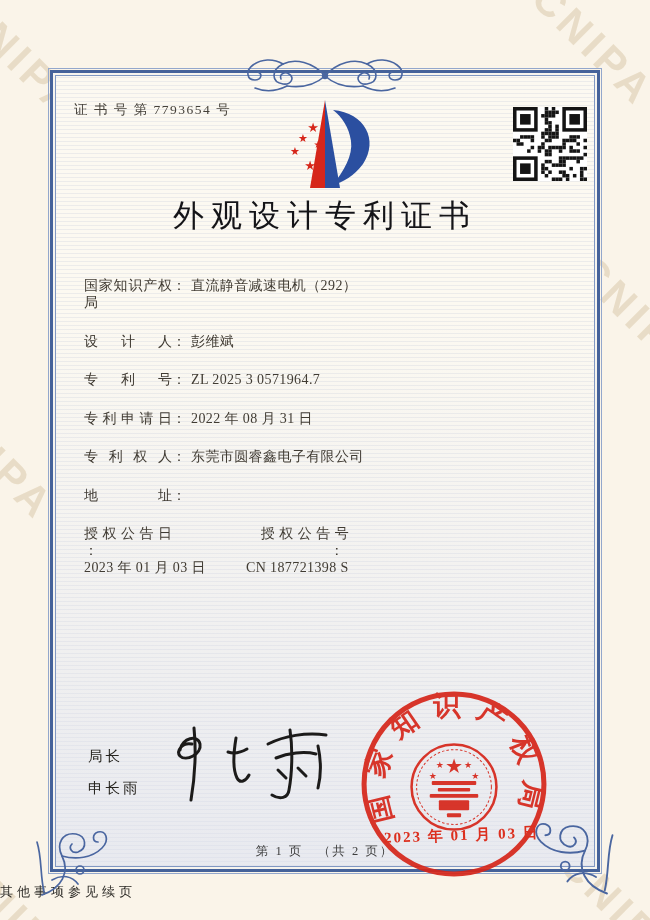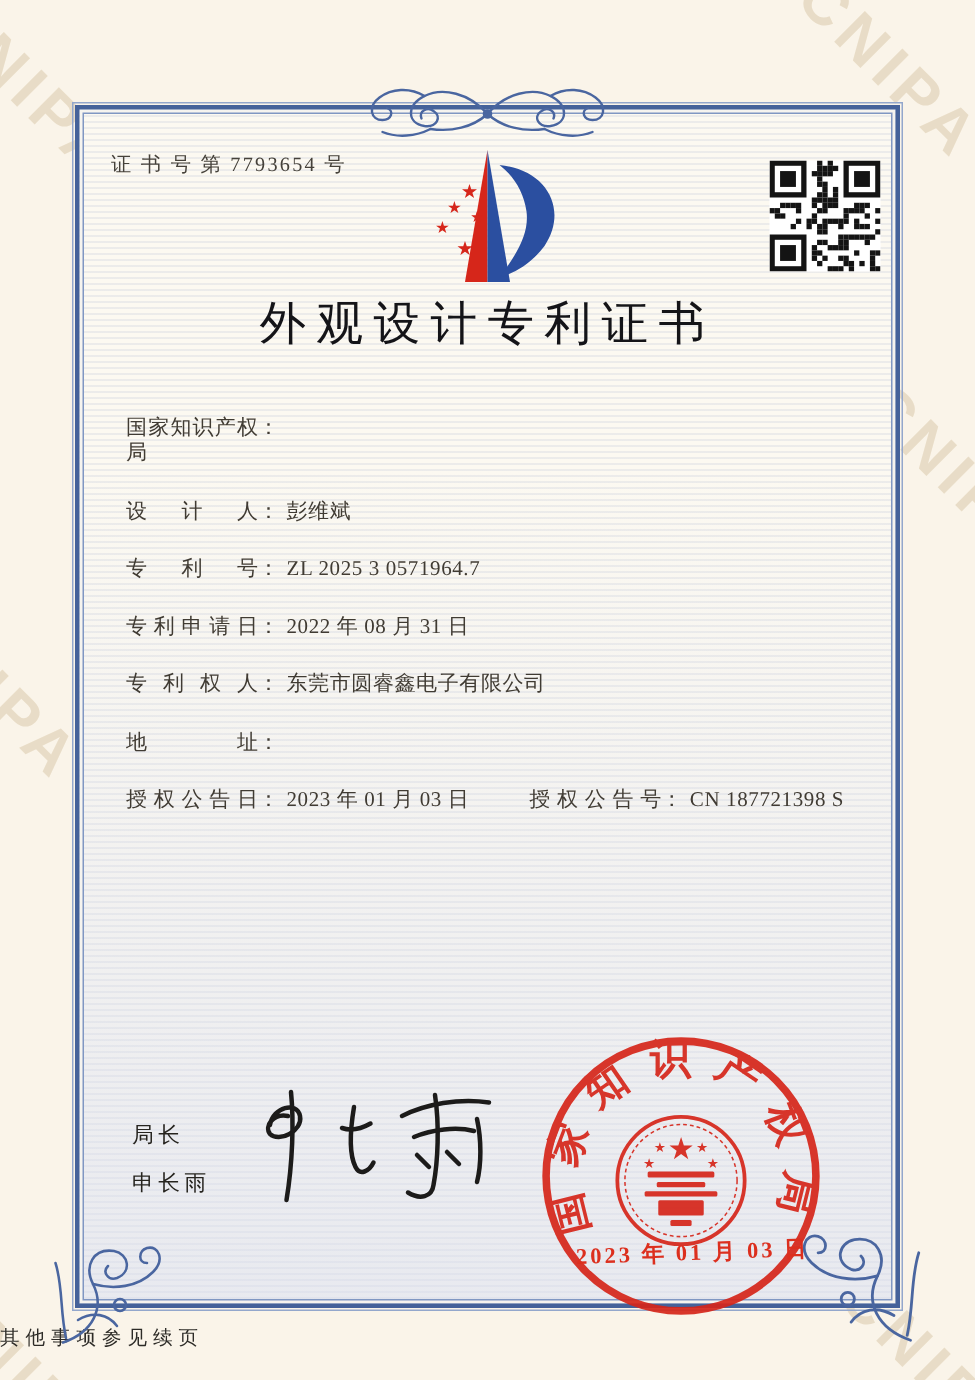--- a/index.html
+++ b/index.html
@@ -25,22 +25,22 @@
   .qr{position:absolute;left:513px;top:107px;width:74px;height:74px;background:#fff;}
   .title{position:absolute;top:195px;left:0;width:100%;text-align:center;
     font-size:31px;font-weight:normal;letter-spacing:7px;color:#141418;}
   
   .fields{position:absolute;left:84px;top:277px;width:492px;font-size:14px;color:#403b33;}
   .frow{display:flex;margin-bottom:21.5px;line-height:17px;align-items:baseline;}
   .flabel{display:inline-block;width:88px;flex:none;text-align:justify;text-align-last:justify;}
   .fcolon{flex:none;margin-right:5px;}
   .fvalue{letter-spacing:.4px;}
   .grant{display:flex;}
-  .gpair{display:flex;align-items:baseline;}
-  .gpair+.gpair{margin-left:40px;}
+  .gpair{display:flex;align-items:baseline;flex-direction:column;}
+  .gpair+.gpair{margin-left:40px;align-items:flex-end;}
   .paras{position:absolute;left:84px;top:539px;width:488px;font-size:13.5px;
     line-height:1.86;color:#4a443a;text-align:justify;}
   .paras p{margin:0;text-indent:2em;}
   .sign-title{position:absolute;left:88px;top:747px;font-size:14.5px;letter-spacing:3px;color:#26241f;text-align:right;}
   .sign-name{position:absolute;left:88px;top:779px;font-size:14.5px;letter-spacing:3px;color:#26241f;}
   .handwriting{position:absolute;left:150px;top:718px;z-index:2;}
   .seal{position:absolute;left:358px;top:688px;width:192px;height:192px;opacity:.92;z-index:4;}
   .seal-date{position:absolute;left:384px;top:826px;z-index:5;font-size:15px;font-weight:bold;
     color:#dc2f1e;letter-spacing:2px;transform:rotate(-2deg);}
   .page-ind{position:absolute;top:843px;left:0;width:100%;text-align:center;
@@ -231,20 +231,21 @@
         <rect x="70.47619047619048" y="70.47619047619048" width="3.5238095238095237" height="3.5238095238095237" fill="#141414"></rect>
       </svg>
   </div>
 
   <div class="title">外观设计专利证书</div>
 
   <div class="fields">
     <div class="frow">
       <span class="flabel">国家知识产权局</span>
         <span class="fcolon">：</span>
+        <span class="fvalue">直流静音减速电机（292）</span>
     </div>
     <div class="frow">
       <span class="flabel">设计人</span>
         <span class="fcolon">：</span>
         <span class="fvalue">彭维斌</span>
     </div>
     <div class="frow">
       <span class="flabel">专利号</span>
         <span class="fcolon">：</span>
         <span class="fvalue">ZL 2025 3 0571964.7</span>
@@ -313,15 +314,16 @@
       </g>
       <rect x="73" y="92" width="44" height="4" rx="1"></rect>
       <rect x="79" y="99" width="32" height="3.5" rx="1"></rect>
       <rect x="71" y="105" width="48" height="3.5" rx="1"></rect>
       <rect x="80" y="111" width="30" height="10" rx="1"></rect>
       <rect x="88" y="124" width="14" height="4" rx="1"></rect>
     </g>
   </svg>
   <div class="seal-date">2023 年 01 月 03 日</div>
 
+  <div class="page-ind">第 1 页　（共 2 页）</div>
   <div class="footer-note">其他事项参见续页</div>
 
 </div>
 
 </body></html>

